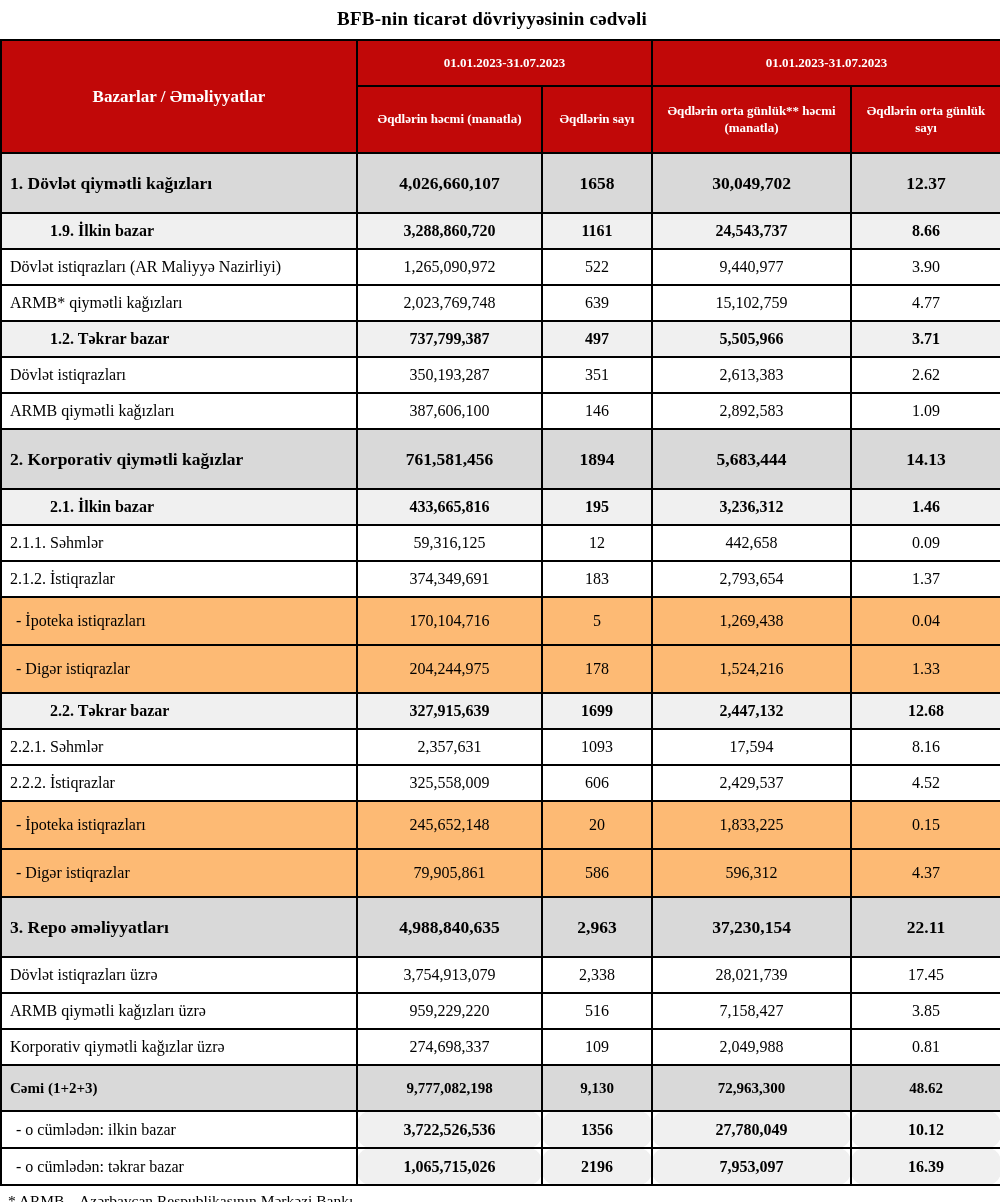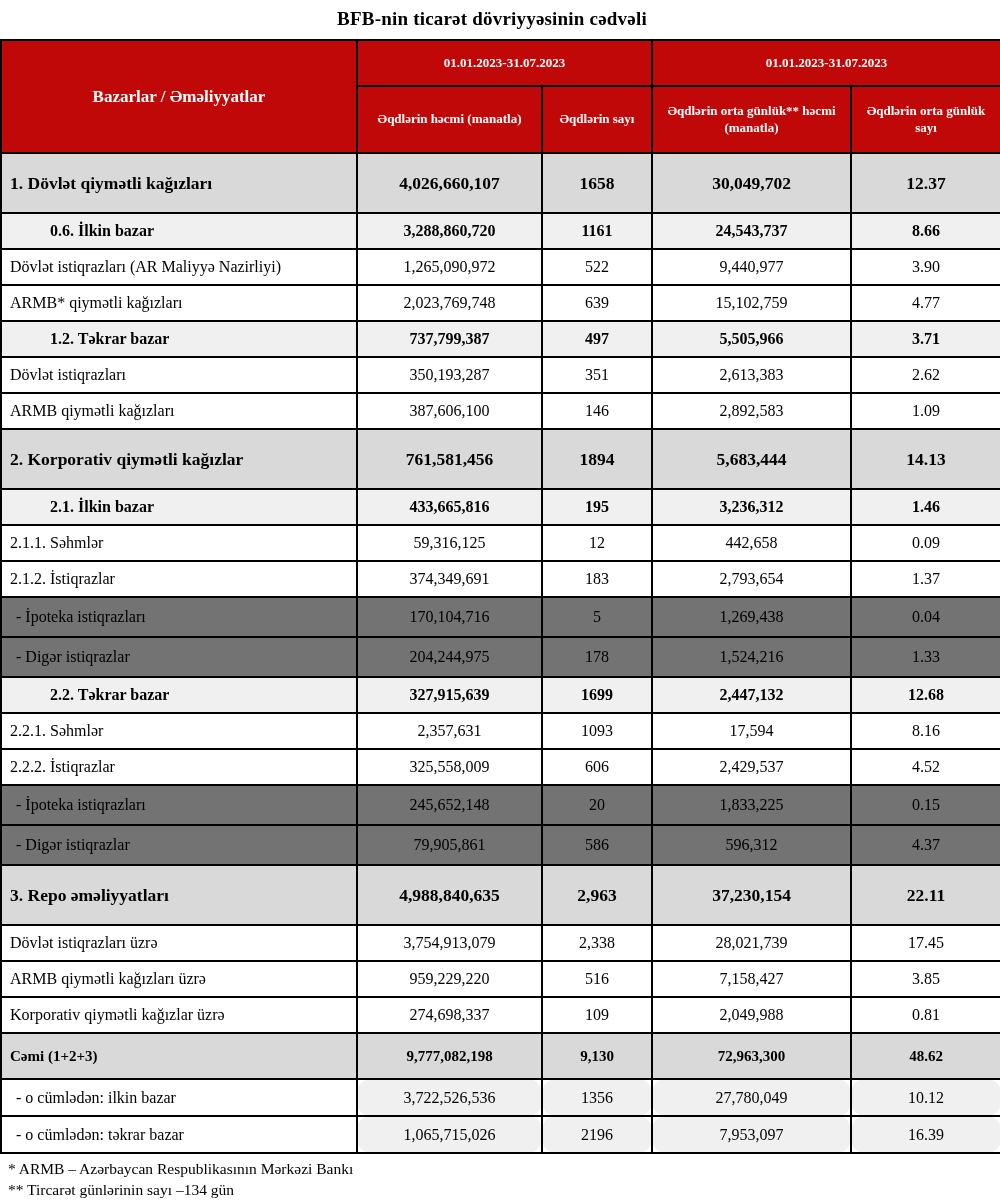--- a/index.html
+++ b/index.html
@@ -74,39 +74,39 @@
     background: #f0f0f0;
     font-weight: bold;
     height: 36px;
   }
   tr.subsection td.label-cell { padding-left: 48px; }
   tr.item td {
     background: #ffffff;
     height: 36px;
   }
   tr.item-dash td {
-    background: #737373;
-    height: 40px;
+    background: #fdba74;
+    height: 48px;
   }
   tr.item-dash td.label-cell { padding-left: 14px; }
   tr.total td {
     background: #d9d9d9;
     font-weight: bold;
     font-size: 15px;
     height: 46px;
   }
   tr.total-sub td { height: 37px; border-radius: 14px; }
   tr.total-sub td.label-cell {
     background: #ffffff;
     font-weight: normal;
     padding-left: 14px;
   }
   tr.total-sub td.value-cell {
     background: #f0f0f0;
-    font-weight: normal;
+    font-weight: bold;
   }
 
   .footnotes {
     padding: 5px 0 0 8px;
     font-size: 15.5px;
     line-height: 1.35;
   }
   .footnotes div { white-space: pre; }
 </style>
 </head>
@@ -139,21 +139,21 @@
     </thead>
     <tbody>
         <tr class="section">
           <td class="label-cell">1. Dövlət qiymətli kağızları</td>
           <td class="value-cell">4,026,660,107</td>
           <td class="value-cell">1658</td>
           <td class="value-cell">30,049,702</td>
           <td class="value-cell">12.37</td>
         </tr>
         <tr class="subsection">
-          <td class="label-cell">0.6. İlkin bazar</td>
+          <td class="label-cell">1.9. İlkin bazar</td>
           <td class="value-cell">3,288,860,720</td>
           <td class="value-cell">1161</td>
           <td class="value-cell">24,543,737</td>
           <td class="value-cell">8.66</td>
         </tr>
         <tr class="item">
           <td class="label-cell">Dövlət istiqrazları (AR Maliyyə Nazirliyi)</td>
           <td class="value-cell">1,265,090,972</td>
           <td class="value-cell">522</td>
           <td class="value-cell">9,440,977</td>

